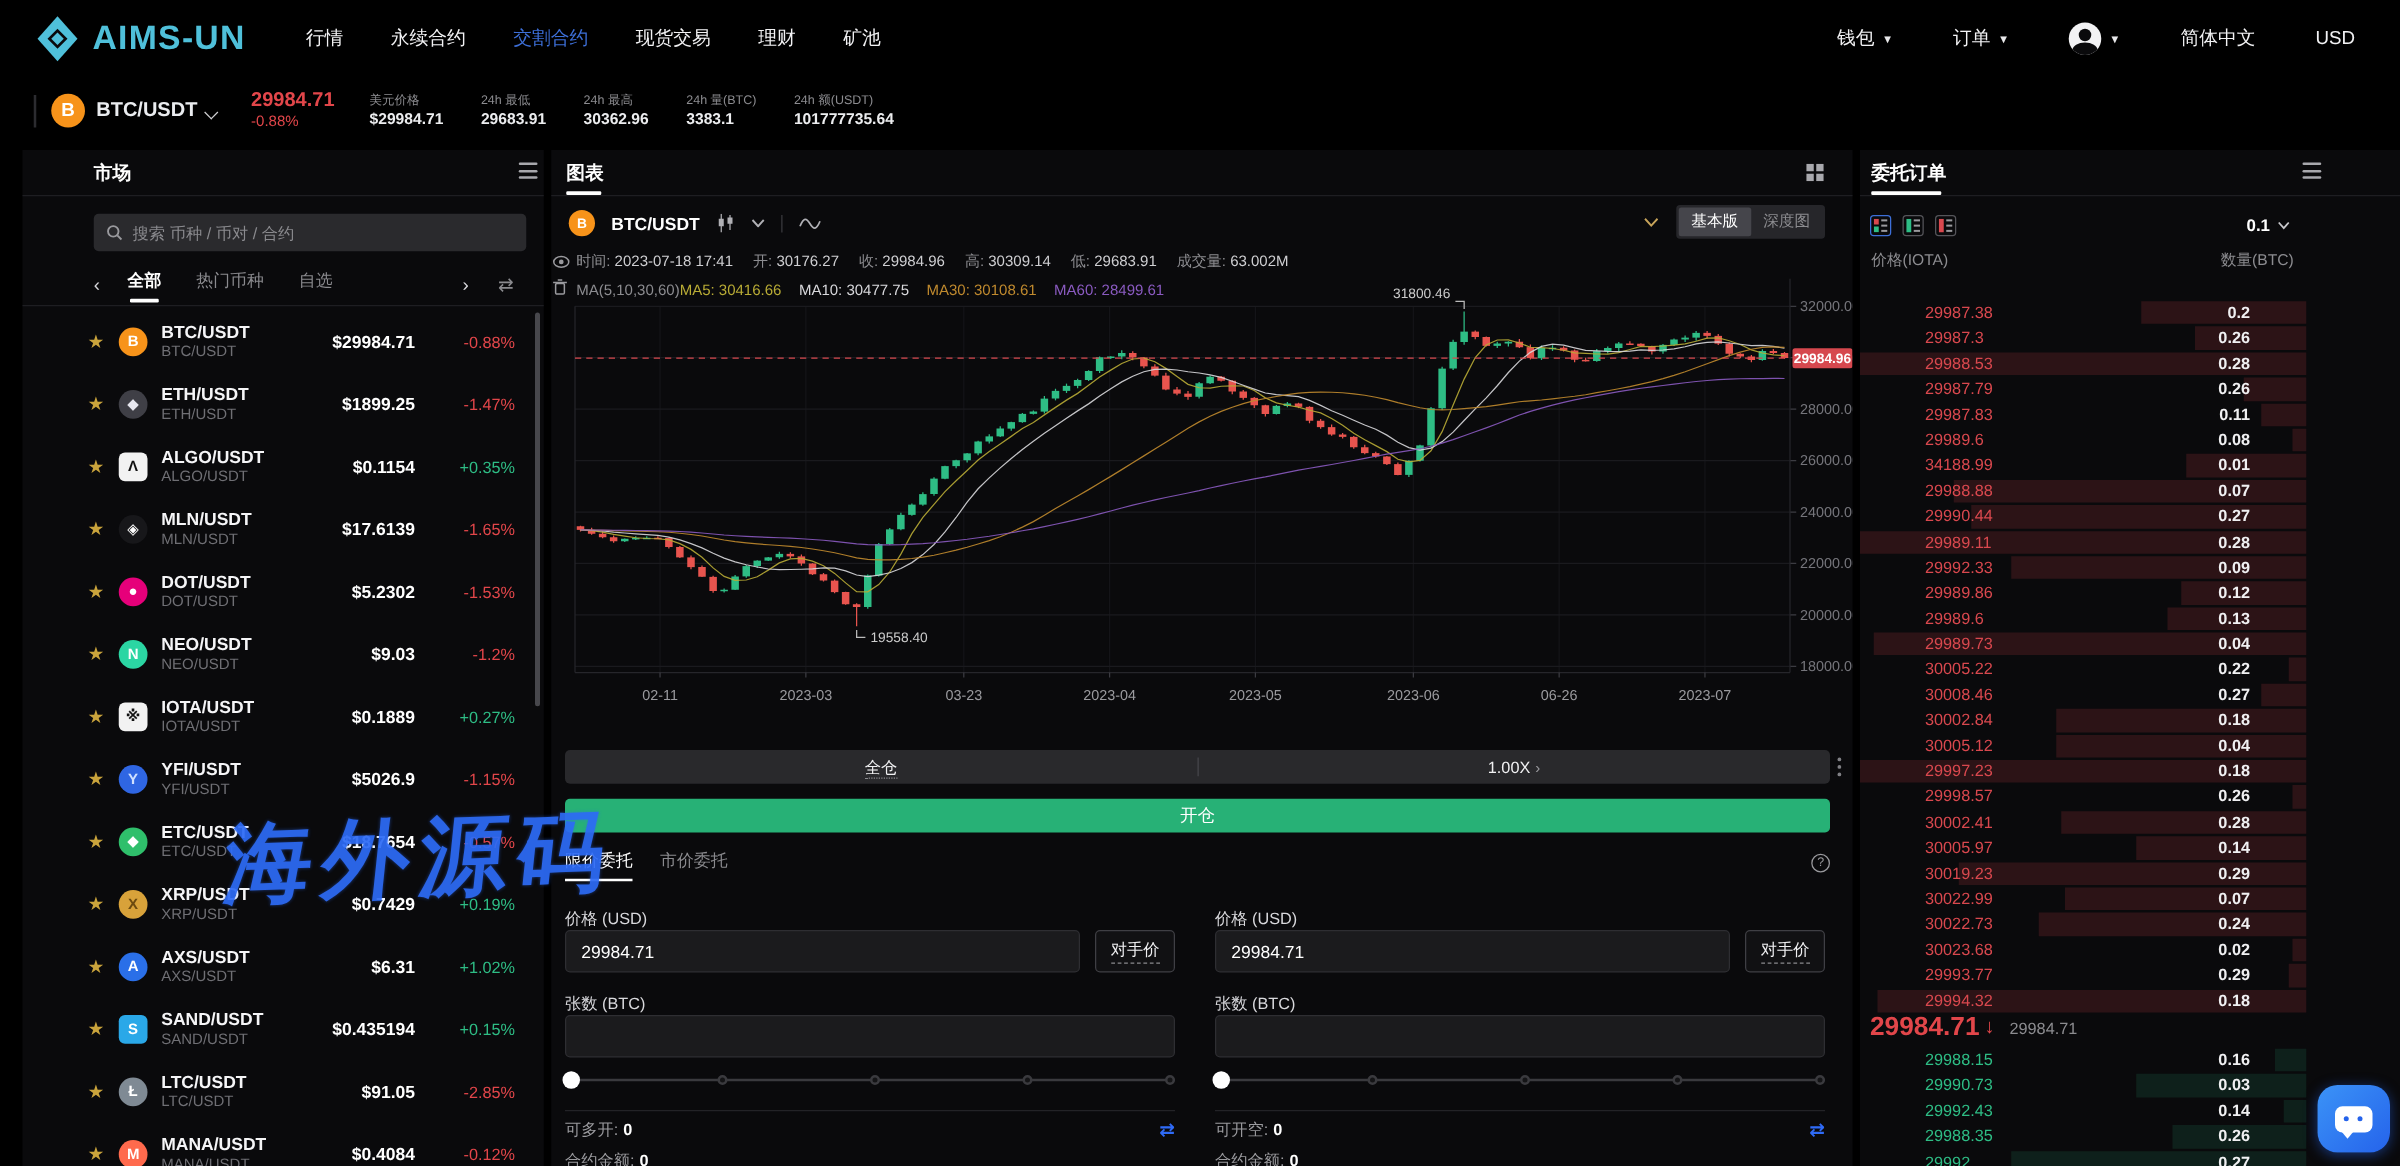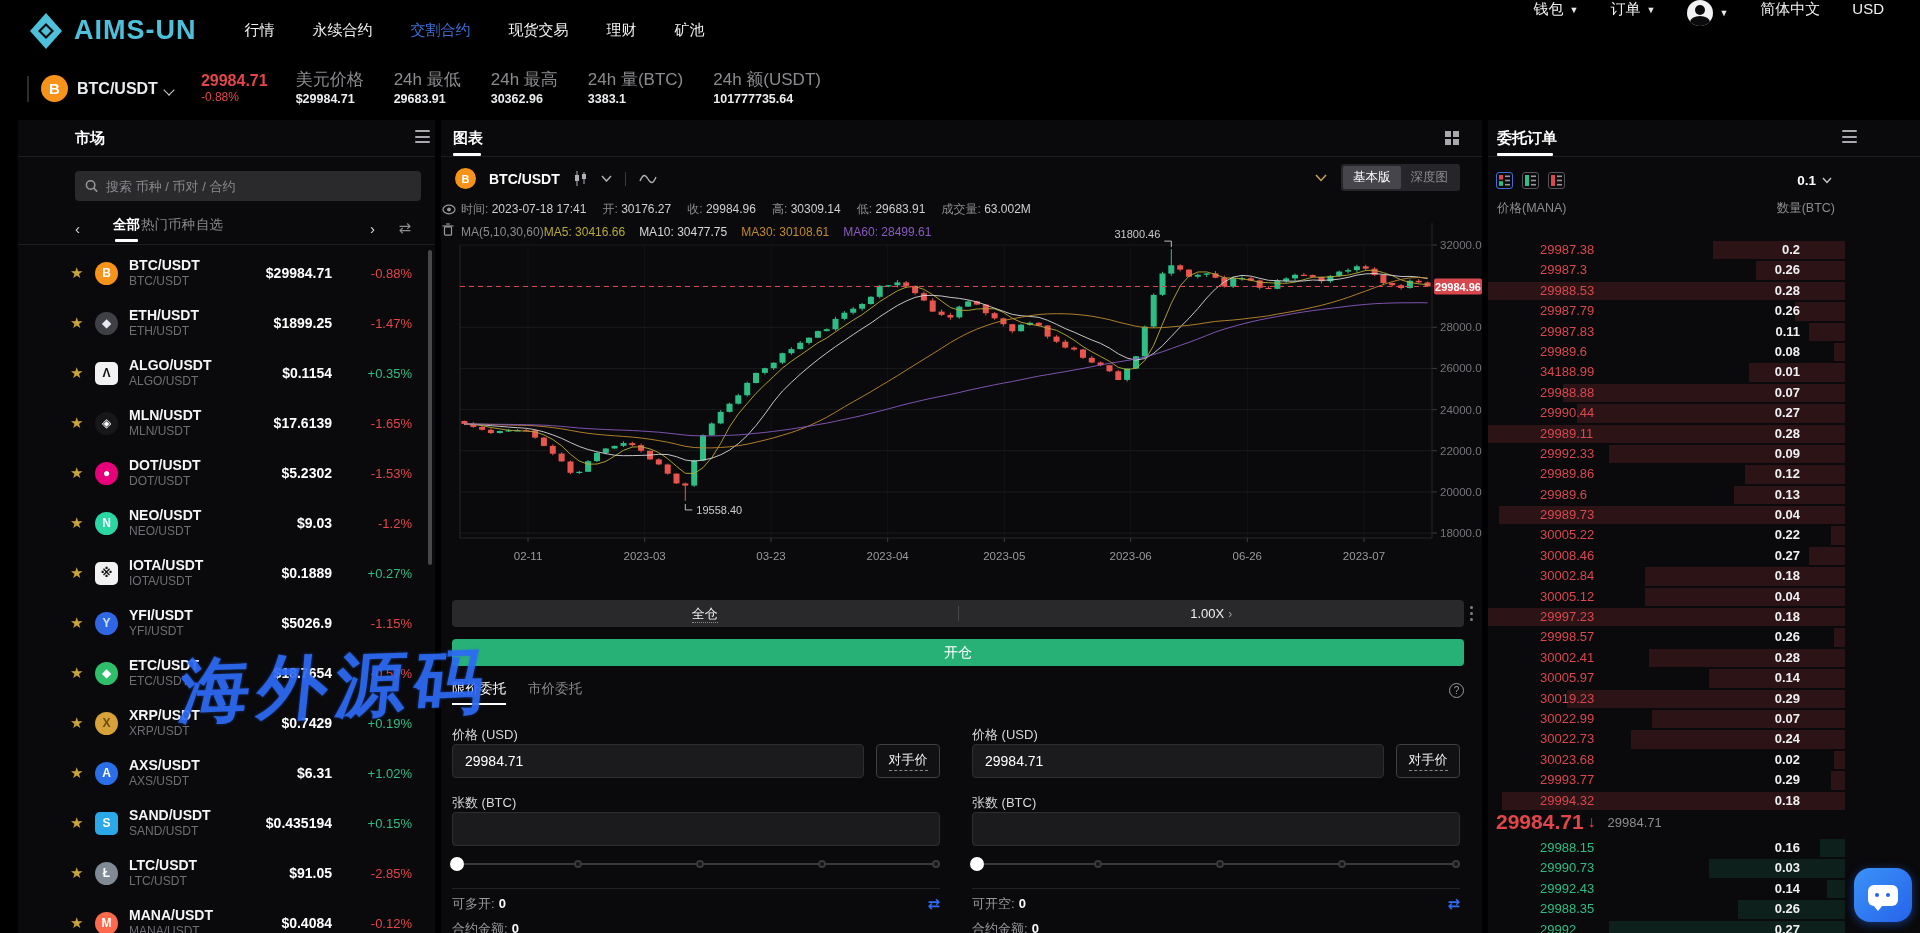--- a/index.html
+++ b/index.html
@@ -8,56 +8,56 @@
 #app{position:relative;width:1920px;height:933px;background:#000;overflow:hidden}
 .abs{position:absolute}
 b,strong{font-weight:bold}
 
 #topnav{position:absolute;left:0;top:0;width:1920px;height:61px;display:flex;align-items:center}
 .brand{display:flex;align-items:center;margin-left:28px}
 .brand-name{font-size:27px;font-weight:bold;color:#4fc0da;letter-spacing:1px;margin-left:10px}
 #mainmenu{display:flex;gap:38px;margin-left:48px}
 #mainmenu .nav-item{font-size:15px;color:#f2f2f4;cursor:pointer;white-space:nowrap}
 #mainmenu .nav-item.active{color:#3d6fd8}
-#navright{position:absolute;right:36px;top:0;height:61px;display:flex;align-items:flex-start;gap:32px}
+#navright{position:absolute;right:36px;top:0;height:61px;display:flex;align-items:center;gap:48px}
 .nav-drop{display:flex;align-items:center;gap:6px;font-size:15px;color:#f2f2f4;cursor:pointer}
 .caret{font-size:9px;color:#e8e8ea}
 .avatar{width:26px;height:26px;border-radius:50%;background:#f2f2f4;position:relative;overflow:hidden}
 .avatar:before{content:"";position:absolute;left:8px;top:5px;width:10px;height:10px;border-radius:50%;background:#0a0a0c}
 .avatar:after{content:"";position:absolute;left:3px;top:16px;width:20px;height:12px;border-radius:50%;background:#0a0a0c}
 
 #tickerbar{position:absolute;left:0;top:61px;width:1920px;height:55px;display:flex;align-items:center}
 .vdiv{width:2px;height:26px;background:#2c2c30;margin-left:27px}
 .coin-badge{width:27px;height:27px;border-radius:50%;display:flex;align-items:center;justify-content:center;font-weight:bold}
 #tickerbar .coin-badge{background:#f7931a;color:#fff;font-size:15px;margin-left:12px}
 .ticker-pair{font-size:16px;font-weight:bold;margin-left:9px}
 .chev{display:inline-block;width:10px;height:10px;position:relative;margin-left:7px}
 .chev:before{content:"";position:absolute;left:0;top:2px;width:7px;height:7px;border-right:1.6px solid #cfcfd2;border-bottom:1.6px solid #cfcfd2;transform:rotate(45deg)}
 .ticker-price{margin-left:26px;display:flex;flex-direction:column;line-height:1.15}
 .ticker-price .p{font-size:16px;font-weight:bold;color:#e2464a}
 .ticker-price .c{font-size:12px;color:#e2464a}
 #ticker-stats{display:flex;gap:30px;margin-left:28px}
 .tstat{display:flex;flex-direction:column;line-height:1.3}
-.tstat .l{font-size:17px;color:#8c8c90}
+.tstat .l{font-size:10px;color:#8c8c90}
 .tstat .v{font-size:12.5px;font-weight:bold;color:#ecedef}
 
 .panel{position:absolute;top:120px;height:813px;background:#0a0a0c}
 .panel-head{position:absolute;left:0;top:0;right:0;height:37px;border-bottom:1px solid #1e1e22}
 .panel-title{position:absolute;font-size:15px;font-weight:bold;color:#fff;top:9px}
 .title-underline{position:absolute;height:3px;background:#fff;border-radius:1px}
 .burger{position:absolute;top:10px;width:15px;height:13px;display:flex;flex-direction:column;justify-content:space-between;cursor:pointer}
 .burger i{height:2px;background:#a8a8ad;border-radius:1px}
 
 #sidebar{left:18px;width:417px}
 #searchbox{position:absolute;left:57px;top:51px;width:346px;height:30px;background:#2a2a2d;border-radius:4px;display:flex;align-items:center;padding:0 10px}
 #searchbox input{background:transparent;border:0;outline:0;color:#ddd;font-size:13px;margin-left:8px;width:100%;font-family:inherit}
 #searchbox input::placeholder{color:#8a8a8e}
 #cointabs{position:absolute;left:57px;top:95px;right:14px;height:26px;display:flex;align-items:center}
 .tab-arrow{color:#d8d8dc;font-size:15px;cursor:pointer}
-#cointabs .tabs{display:flex;gap:1px;margin-left:33px}
+#cointabs .tabs{display:flex;gap:28px;margin-left:22px}
 #cointabs .tab{font-size:13.5px;color:#8a8a8e;cursor:pointer;position:relative;padding-bottom:6px}
 #cointabs .tab.active{color:#fff;font-weight:bold}
 #cointabs .tab.active:after{content:"";position:absolute;left:2px;right:2px;bottom:-2px;height:3px;background:#fff;border-radius:1px}
 #cointabs .tab-arrow.right{position:absolute;right:46px}
 #cointabs .refresh{position:absolute;right:10px;color:#8a8a8e;font-size:15px;cursor:pointer}
 #tabs-divider{position:absolute;left:0;right:0;top:124px;height:1px;background:#1e1e22}
 #coinlist{position:absolute;left:0;right:0;top:128px;bottom:0;overflow:hidden}
 .coin-row{position:relative;height:50px;display:flex;align-items:center;cursor:pointer}
 .coin-row .star{width:16px;margin-left:52px;color:#caa43c;font-size:15px}
 .cicon{width:23px;height:23px;border-radius:50%;margin-left:9px;display:flex;align-items:center;justify-content:center;font-size:12px;font-weight:bold;flex:none}
@@ -860,21 +860,21 @@
           </svg>
       </span>
     </div>
     <span id="ob-prec">
       <span class="p">0.1</span>
       <svg width="10" height="7" viewBox="0 0 10 7">
           <polyline points="1,1 5,5.5 9,1" fill="none" stroke="#c8c8cc" stroke-width="1.4"></polyline>
         </svg>
     </span>
     <div id="ob-cols">
-      <span class="c1">价格(MANA)</span>
+      <span class="c1">价格(IOTA)</span>
       <span class="c2">数量(BTC)</span>
     </div>
     <div id="asks">
         <div class="ob-row">
     <span class="ob-bar ask" style="width:37%"></span>
     <span class="ob-price ask">29987.38</span>
     <span class="ob-amt">0.2</span>
   </div>
         <div class="ob-row">
     <span class="ob-bar ask" style="width:25%"></span>

